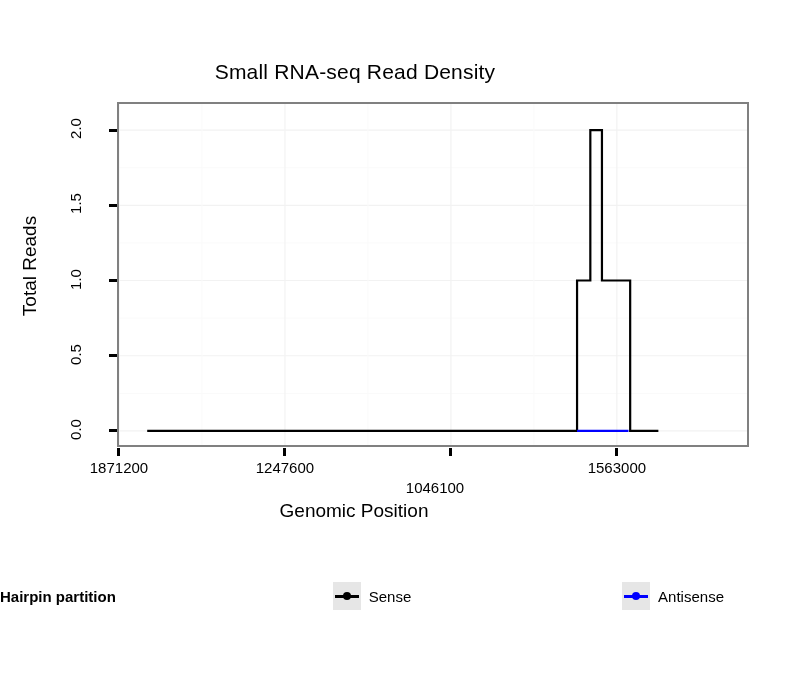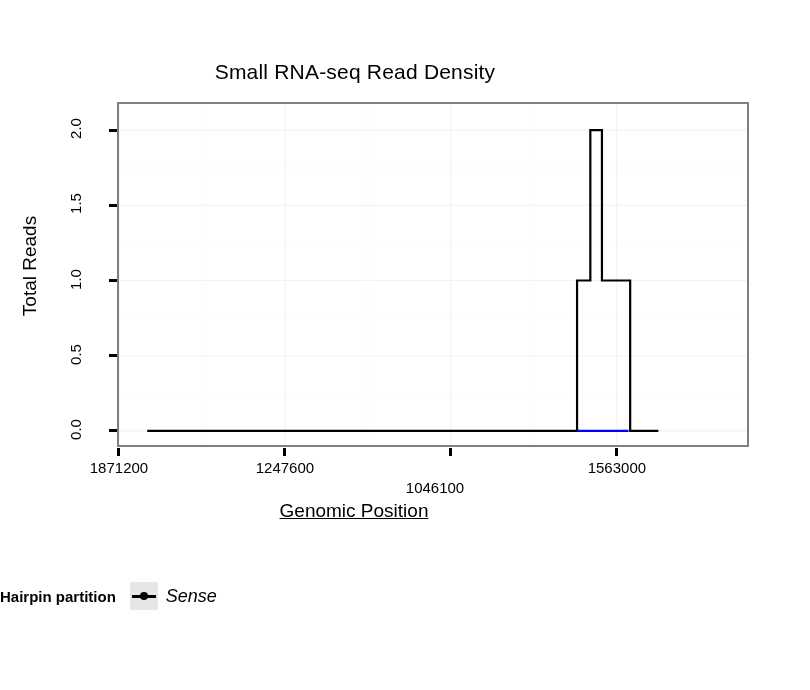--- a/index.html
+++ b/index.html
@@ -50,21 +50,20 @@
     white-space: nowrap;
   }
   .xlab {
     position: absolute;
     left: 0;
     top: 500px;
     width: 708px;
     text-align: center;
     font-size: 19px;
     color: #000;
-    text-decoration: underline;
   }
   .ytick-label {
     position: absolute;
     width: 60px;
     text-align: center;
     font-size: 15px;
     color: #000;
     white-space: nowrap;
   }
   .ytick-rot {
@@ -78,21 +77,21 @@
     font-size: 15px;
     color: #000;
     white-space: nowrap;
   }
   .legend {
     position: absolute;
     left: 0;
     top: 582px;
     width: 732px;
     display: flex;
-    justify-content: flex-start;
+    justify-content: space-between;
     align-items: center;
     gap: 0px;
   }
   .legend-title {
     font-size: 15px;
     font-weight: bold;
     color: #000;
     margin-right: 14px;
   }
   .legend-item {
@@ -116,23 +115,22 @@
   }
   .legend-key .kpt {
     position: absolute;
     left: 10px;
     top: 10px;
     width: 8px;
     height: 8px;
     border-radius: 50%;
   }
   .legend-label {
-    font-size: 18px;
-    color: #000;
-    font-style: italic;
+    font-size: 15px;
+    color: #000;
   }
   .panel-border {
     position: absolute;
     box-sizing: border-box;
     border: 2px solid #808080;
     pointer-events: none;
   }
   .tick-mark-y {
     position: absolute;
     width: 8px;
@@ -235,15 +233,22 @@
 
   <div class="legend">
     <span class="legend-title">Hairpin partition</span>
     <div class="legend-item">
       <span class="legend-key">
         <span class="kline" style="background:#000000"></span>
         <span class="kpt" style="background:#000000"></span>
       </span>
       <span class="legend-label">Sense</span>
     </div>
+    <div class="legend-item">
+      <span class="legend-key">
+        <span class="kline" style="background:#0000ff"></span>
+        <span class="kpt" style="background:#0000ff"></span>
+      </span>
+      <span class="legend-label">Antisense</span>
+    </div>
   </div>
 
 </div>
 
 </body></html>

